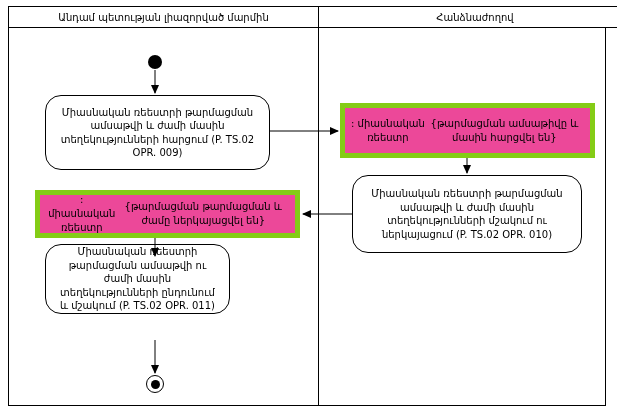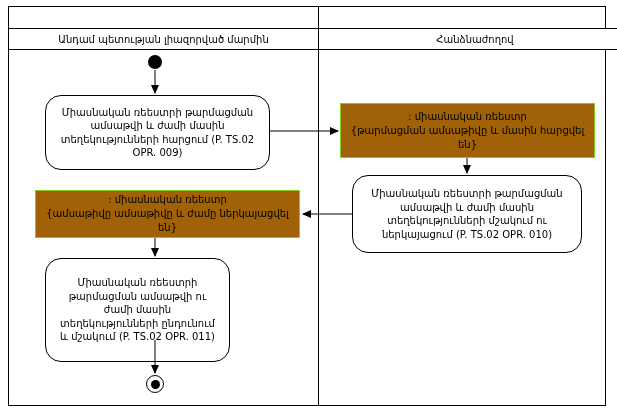--- a/index.html
+++ b/index.html
@@ -27,45 +27,44 @@
   }
   .lane-header {
     position:absolute;
     top:6px; height:22px;
     border:1px solid #000;
     box-sizing:border-box;
     display:flex; align-items:center; justify-content:center;
     text-align:center;
     background:#fff;
     font-size:10px;
-    margin-top:22px;
   }
   .lane-header.left  { left:8px;   width:311px; }
   .lane-header.right { left:318px; width:314px; }
   .action-node {
     position:absolute;
     border:1px solid #000;
     border-radius:16px;
     box-sizing:border-box;
     display:flex; align-items:center; justify-content:center;
     text-align:center;
     padding:4px 10px;
     background:#fff;
     line-height:1.35;
     font-size:10px;
   }
   .object-node {
     position:absolute;
-    border:1px solid #84cc16;
+    border:5px solid #84cc16;
     box-sizing:border-box;
-    display:flex; flex-direction:column;
+    display:flex; 
     align-items:center; justify-content:center;
     text-align:center;
     padding:3px 6px;
-    background:#a16207;
+    background:#ec4899;
     line-height:1.4;
     font-size:10px;
   }
   .start-node {
     position:absolute;
     width:14px; height:14px;
     border-radius:50%;
     background:#000;
   }
   .final-node {
@@ -107,24 +106,24 @@
 
   <div class="object-node" style="left:340px; top:103px; width:255px; height:55px;">
     <span>: միասնական ռեեստր</span>
     <span>{թարմացման ամսաթիվը և մասին հարցվել են}</span>
   </div>
 
   <div class="action-node" style="left:352px; top:175px; width:230px; height:78px;">Միասնական ռեեստրի թարմացման ամսաթվի և ժամի մասին տեղեկությունների մշակում ու ներկայացում (P. TS.02 OPR. 010)</div>
 
   <div class="object-node" style="left:35px; top:190px; width:265px; height:48px;">
     <span>: միասնական ռեեստր</span>
-    <span>{ամսաթիվը ամսաթիվը և ժամը ներկայացվել են}</span>
+    <span>{թարմացման թարմացման և ժամը ներկայացվել են}</span>
   </div>
 
-  <div class="action-node" style="left:45px; top:258px; width:185px; height:104px;">Միասնական ռեեստրի թարմացման ամսաթվի ու ժամի մասին տեղեկությունների ընդունում և մշակում (P. TS.02 OPR. 011)</div>
+  <div class="action-node" style="left:45px; top:244px; width:185px; height:70px;">Միասնական ռեեստրի թարմացման ամսաթվի ու ժամի մասին տեղեկությունների ընդունում և մշակում (P. TS.02 OPR. 011)</div>
 
   <div class="final-node" style="left:146px; top:375px;">
     <div class="inner-dot"></div>
   </div>
 
   <svg class="arrows-overlay" viewBox="0 0 617 416" xmlns="http://www.w3.org/2000/svg">
     <defs>
       <marker id="arrowhead" markerWidth="9" markerHeight="8" refX="8" refY="4" orient="auto">
         <path d="M0,0 L9,4 L0,8 z" fill="#000"></path>
       </marker>

